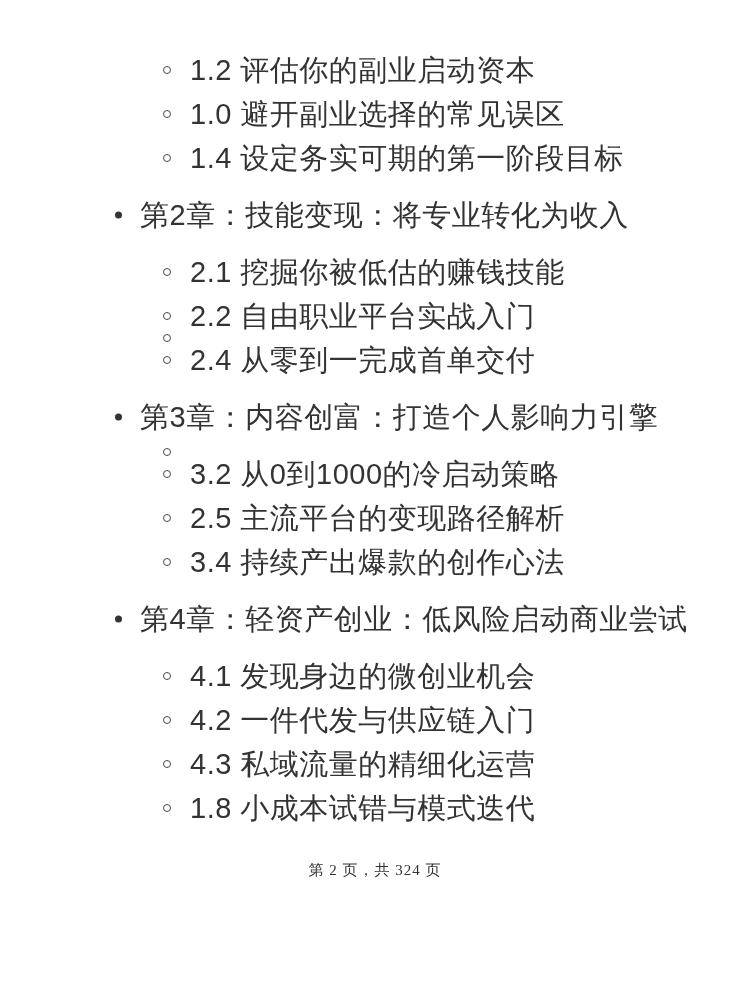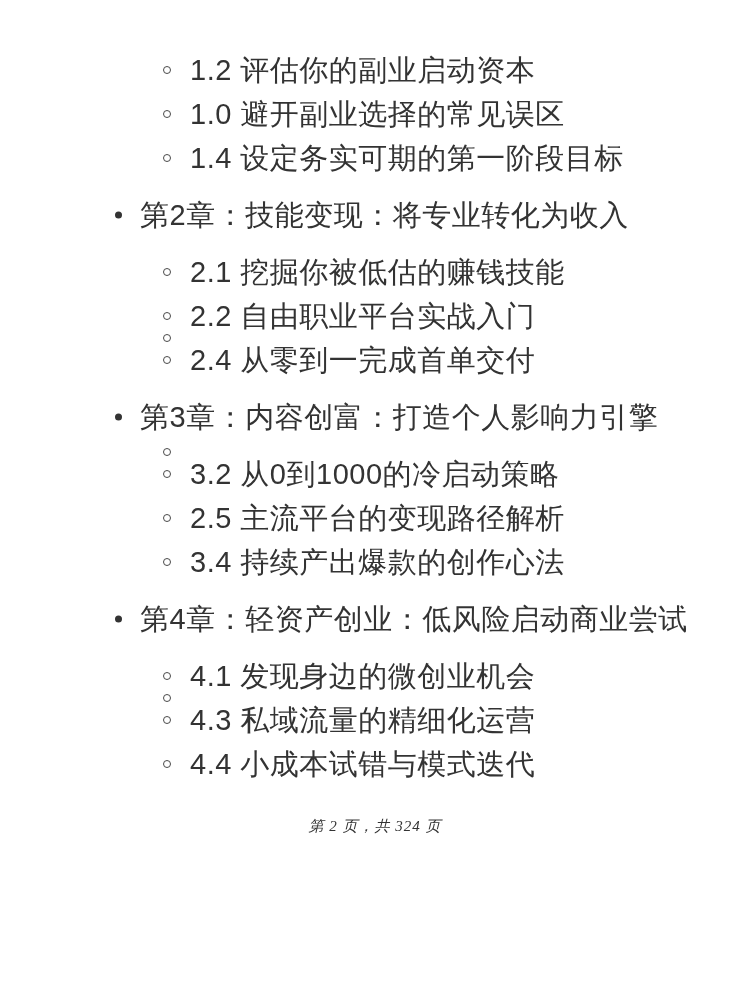--- a/index.html
+++ b/index.html
@@ -72,21 +72,20 @@
     vertical-align: top;
   }
   .footer {
     margin-top: 30px;
     text-align: center;
     font-family: "Liberation Serif", "DejaVu Serif", serif;
     font-size: 15px;
     line-height: 20px;
     color: #333333;
     letter-spacing: 1px;
-    font-style: italic;
   }
 </style>
 </head>
 <body>
 
 <div class="page">
   <ul class="chapters">
 
     <li>
       <ul class="subs first">
@@ -158,28 +157,29 @@
         <span class="bullet disc"></span>
         <span class="label">第4章：轻资产创业：低风险启动商业尝试</span>
       </div>
       <ul class="subs">
         <li>
           <span class="bullet circle"></span>
           <span class="label">4.1 发现身边的微创业机会</span>
         </li>
         <li>
           <span class="bullet circle"></span>
+          <span class="label">4.2 一件代发与供应链入门</span>
         </li>
         <li>
           <span class="bullet circle"></span>
           <span class="label">4.3 私域流量的精细化运营</span>
         </li>
         <li>
           <span class="bullet circle"></span>
-          <span class="label">4.4 小成本试错与模式迭代</span>
+          <span class="label">1.8 小成本试错与模式迭代</span>
         </li>
       </ul>
     </li>
 
   </ul>
 
   <div class="footer">第 2 页，共 324 页</div>
 </div>
 
 </body></html>

